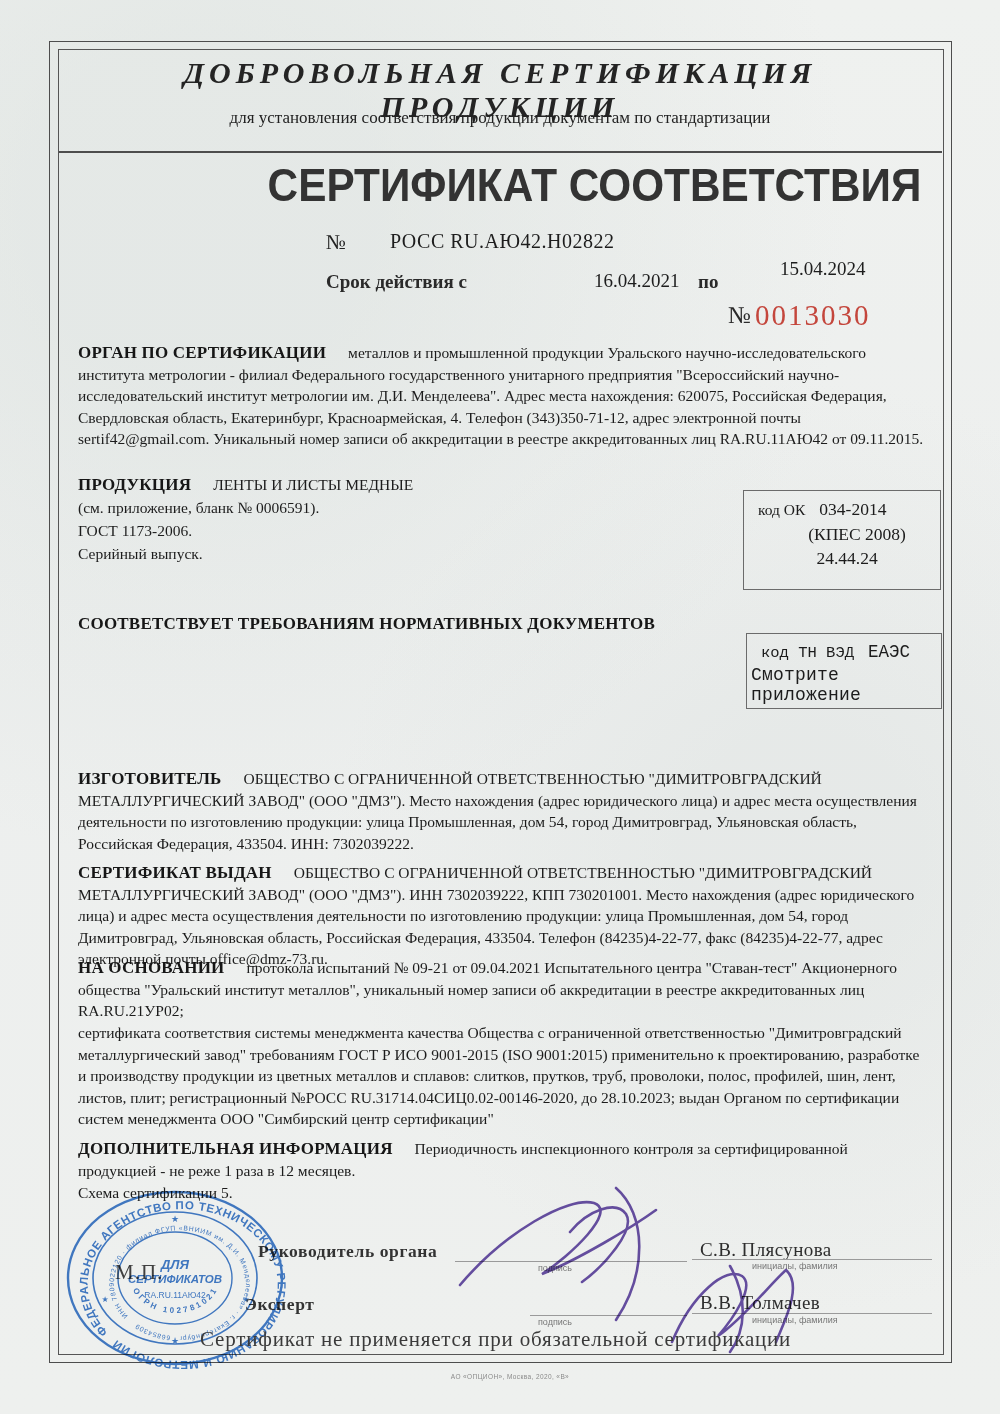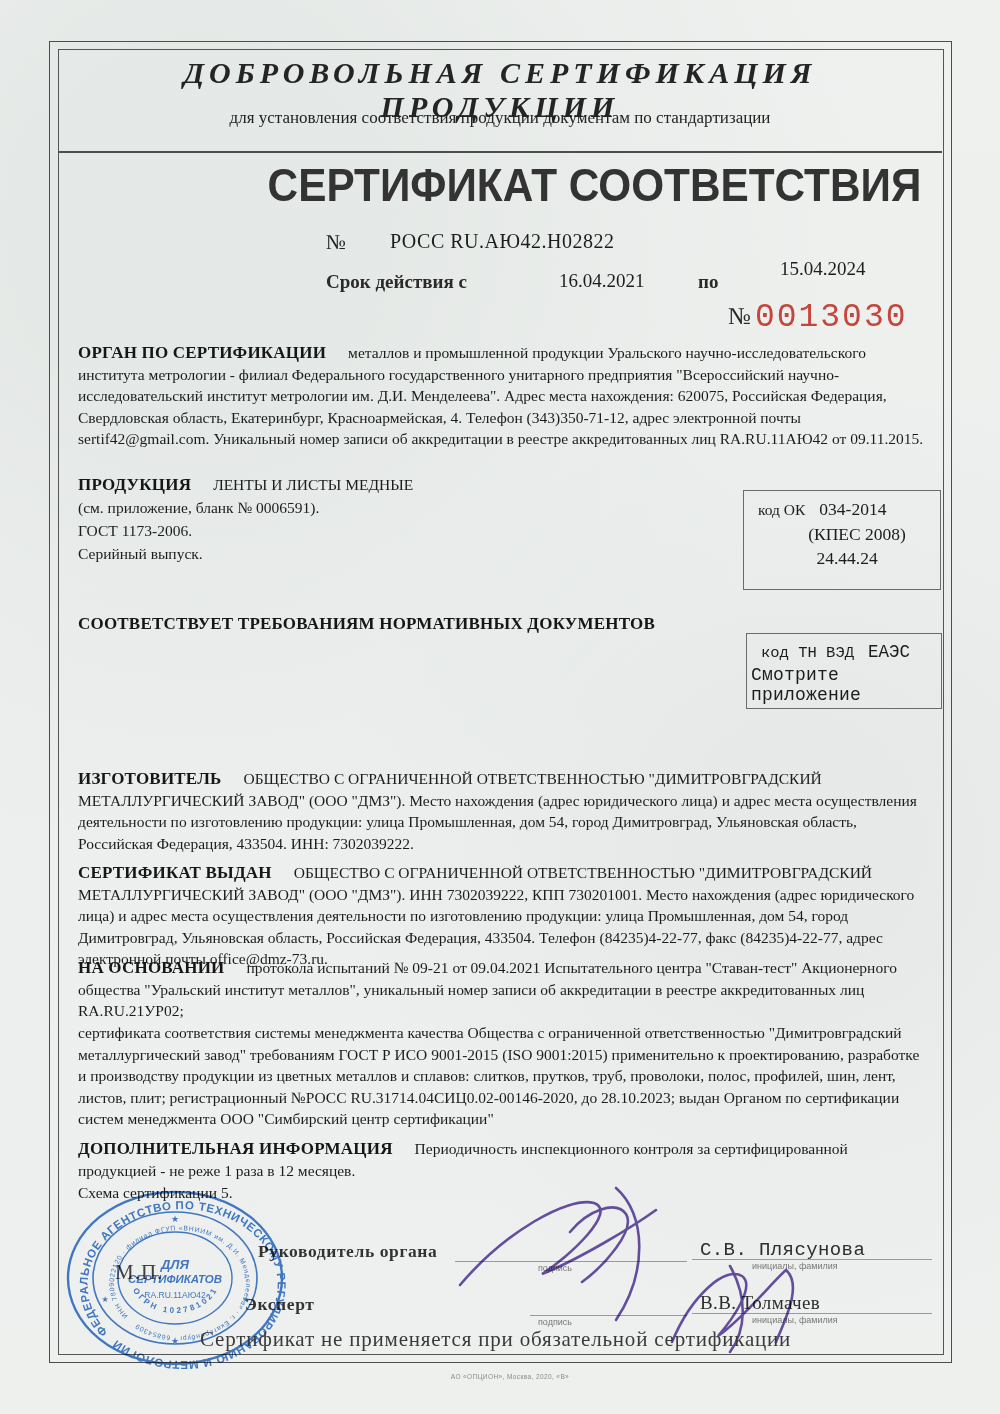--- a/index.html
+++ b/index.html
@@ -21,27 +21,27 @@
     font-weight:bold;font-size:30px;letter-spacing:5px;color:#242424;font-style:italic;}
   .doc-sub{position:absolute;left:58px;top:108px;width:884px;text-align:center;font-size:17px;color:#222;}
 
   .cert-title{position:absolute;left:240px;top:158px;width:690px;text-align:center;
     font-family:"Liberation Sans",sans-serif;font-weight:bold;font-size:46px;color:#333;
     transform:scaleX(.92);transform-origin:center;letter-spacing:0px;white-space:nowrap;}
 
   .no-label{position:absolute;left:326px;top:230px;font-size:21px;color:#222;}
   .no-value{position:absolute;left:390px;top:230px;font-size:20px;letter-spacing:.5px;color:#1d1d1d;}
   .validity-label{position:absolute;left:326px;top:271px;font-size:19px;font-weight:600;color:#2a2a2a;}
-  .valid-from{position:absolute;left:559px;top:270px;font-size:19px;color:#1d1d1d;text-align:right;}
+  .valid-from{position:absolute;left:594px;top:270px;font-size:19px;color:#1d1d1d;text-align:right;}
   .valid-po{position:absolute;left:698px;top:271px;font-size:19px;font-weight:600;color:#2a2a2a;}
   .valid-to{position:absolute;left:780px;top:258px;font-size:19px;color:#1d1d1d;}
 
   .blank-no{position:absolute;left:728px;top:299px;white-space:nowrap;}
   .blank-no .nsign{font-size:24px;color:#2b2b2b;}
-  .blank-no .digits{font-family:Liberation Mono, monospace;font-size:33px;letter-spacing:2px;color:#c4463c;vertical-align:-2px;margin-top:36px;}
+  .blank-no .digits{font-family:Liberation Serif, serif;font-size:29px;letter-spacing:2px;color:#c4463c;vertical-align:-2px;margin-top:36px;}
 
   .sec{position:absolute;left:78px;width:846px;font-size:15.5px;line-height:21.5px;color:#1c1c1c;}
   .sec .sh{font-weight:bold;font-size:17px;letter-spacing:.2px;margin-right:22px;color:#161616;}
   .narrow{width:660px;}
   .pline{margin:0;}
 
   .code-box{position:absolute;border:1px solid #6b6b6b;background:rgba(238,240,238,.0);font-size:17px;color:#1c1c1c;}
   .box-ok{left:743px;top:490px;width:196px;height:98px;}
   .box-tnved{left:746px;top:633px;width:194px;height:74px;font-family:Liberation Mono, monospace;}
   .code-box .row1{margin:8px 0 0 14px;}
@@ -120,21 +120,21 @@
 
   <p class="sec pline" style="top:957px;"><span class="sh">НА ОСНОВАНИИ</span><span>протокола испытаний № 09-21 от 09.04.2021 Испытательного центра "Ставан-тест" Акционерного общества "Уральский институт металлов", уникальный номер записи об аккредитации в реестре аккредитованных лиц RA.RU.21УР02;</span></p>
   <div class="sec" style="top:1022px;">сертификата соответствия системы менеджмента качества Общества с ограниченной ответственностью "Димитровградский металлургический завод" требованиям ГОСТ Р ИСО 9001-2015 (ISO 9001:2015) применительно к проектированию, разработке и производству продукции из цветных металлов и сплавов: слитков, прутков, труб, проволоки, полос, профилей, шин, лент, листов, плит; регистрационный №РОСС RU.31714.04СИЦ0.02-00146-2020, до 28.10.2023; выдан Органом по сертификации систем менеджмента ООО "Симбирский центр сертификации"</div>
 
   <p class="sec pline" style="top:1138px;"><span class="sh">ДОПОЛНИТЕЛЬНАЯ ИНФОРМАЦИЯ</span><span>Периодичность инспекционного контроля за сертифицированной продукцией - не реже 1 раза в 12 месяцев.</span></p>
   <div class="sec" style="top:1182px;">Схема сертификации 5.</div>
 
   <div class="sig-role" style="left:258px;top:1241px;">Руководитель органа</div>
   <div class="sig-line" style="left:455px;top:1261px;width:232px;"></div>
   <div class="sig-cap" style="left:538px;top:1263px;">подпись</div>
-  <div class="sig-name" style="left:700px;top:1239px;font-family:Liberation Mono, monospace;">С.В. Плясунова</div>
+  <div class="sig-name" style="left:700px;top:1239px;">С.В. Плясунова</div>
   <div class="sig-line" style="left:692px;top:1259px;width:240px;"></div>
   <div class="sig-cap" style="left:752px;top:1261px;">инициалы, фамилия</div>
 
   <div class="sig-role" style="left:245px;top:1294px;">Эксперт</div>
   <div class="sig-line" style="left:530px;top:1315px;width:157px;"></div>
   <div class="sig-cap" style="left:538px;top:1317px;">подпись</div>
   <div class="sig-name" style="left:700px;top:1292px;">В.В. Толмачев</div>
   <div class="sig-line" style="left:692px;top:1313px;width:240px;"></div>
   <div class="sig-cap" style="left:752px;top:1315px;">инициалы, фамилия</div>
 

